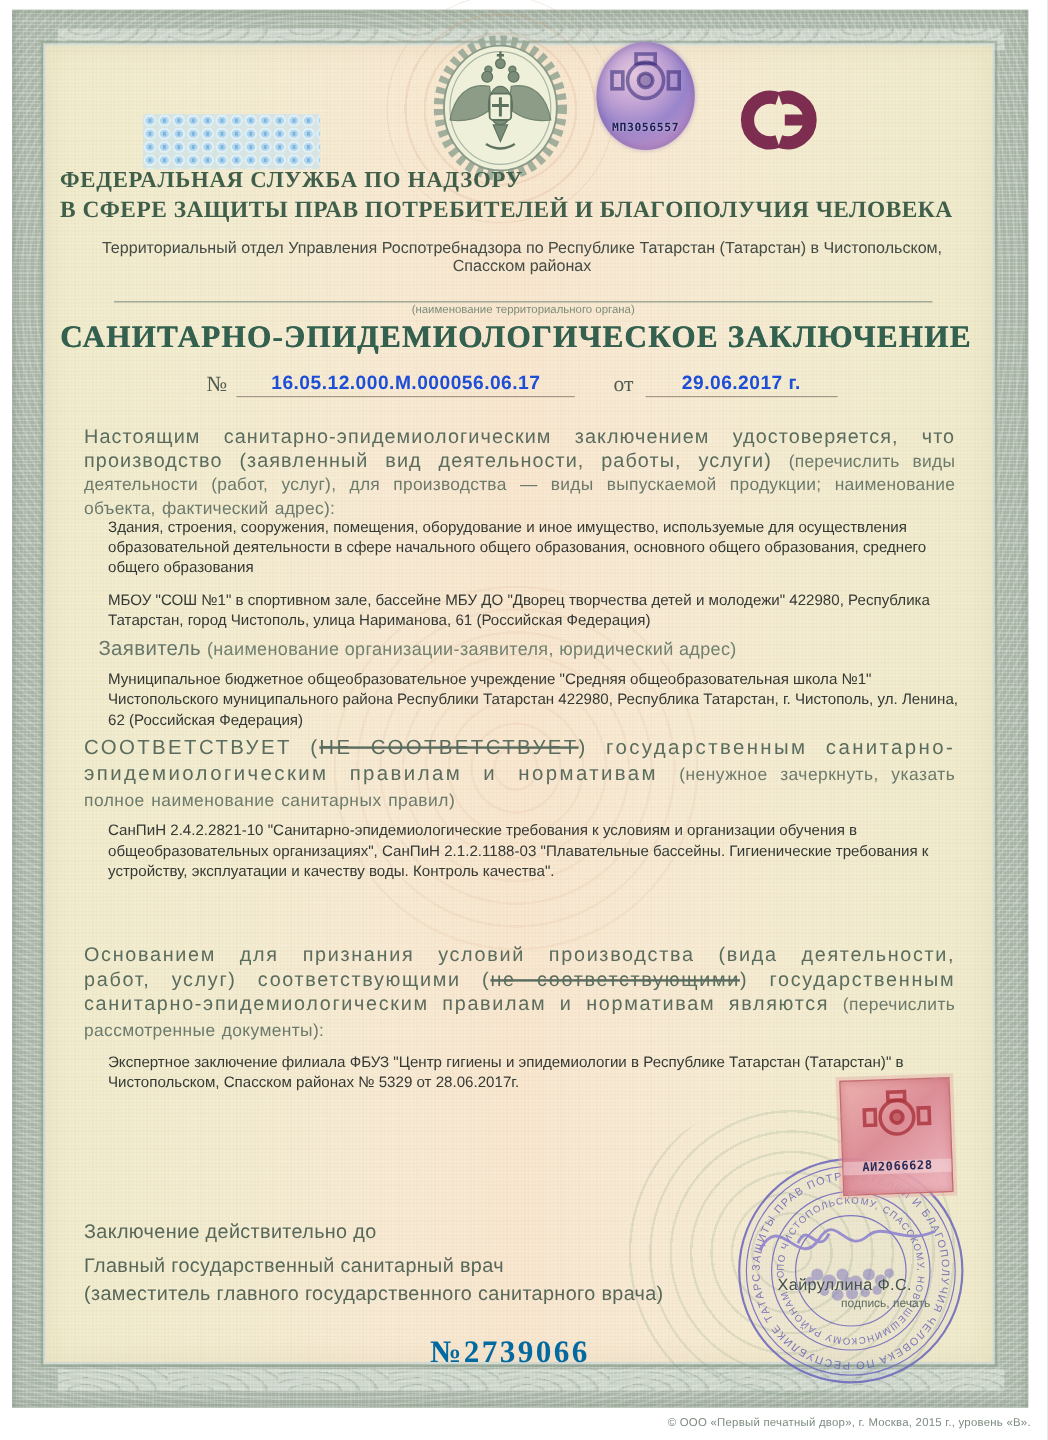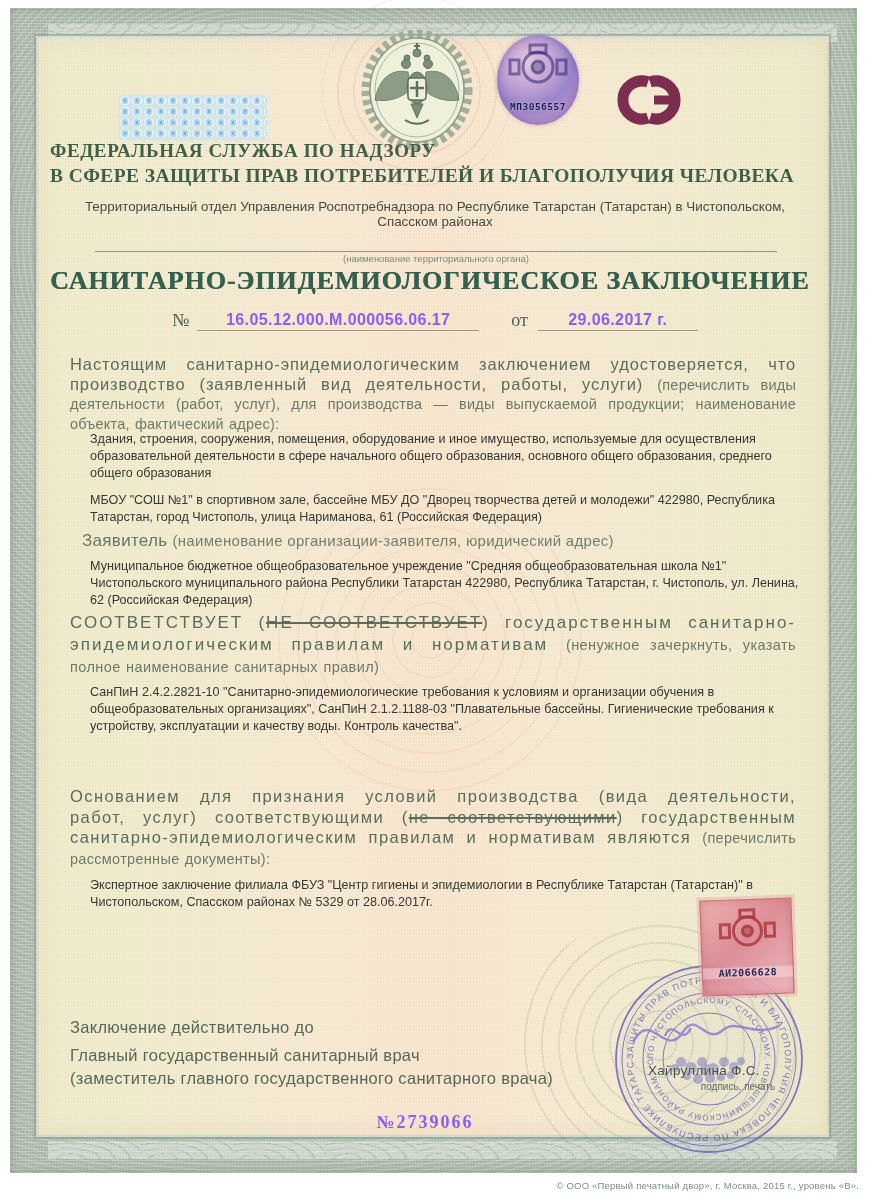--- a/index.html
+++ b/index.html
@@ -67,21 +67,21 @@
   .rule { position:absolute; left:95px; top:251px; width:682px; border-top:1px solid #8b9b8b; }
   .rulecap { position:absolute; left:95px; top:253px; width:682px; text-align:center;
     font-size:9.5px; color:#7c8c7a; }
   .title { position:absolute; left:50px; top:266px; width:770px; 
     font-family:"Liberation Serif", serif; font-weight:bold; font-size:26px; letter-spacing:1px; color:#34604f;
     text-shadow: .4px 0 0 #34604f; }
 
   .numline { position:absolute; left:172px; top:310px; display:flex; align-items:flex-end; }
   .nosym { font-family:"Liberation Serif", serif; font-size:18px; color:#515c51; }
   .nl-seg { border-bottom:1.5px solid #a59585; text-align:center;
-    font-size:16px; font-weight:bold; color:#8b5cf6; letter-spacing:.4px; padding-bottom:1px; }
+    font-size:16px; font-weight:bold; color:#1d4ed8; letter-spacing:.4px; padding-bottom:1px; }
   .nl-number { width:282px; margin-left:8px; }
   .nl-ot { margin-left:32px; }
   .nl-date { width:160px; margin-left:10px; }
 
   
   .para { position:absolute; left:70px; width:726px; text-align:justify; color:#5a6c5e; }
   .p1 { top:355px; font-size:16.5px; line-height:1.19; letter-spacing:.9px; word-spacing:3px; }
   .p1 .note { font-size:14.5px; letter-spacing:.2px; word-spacing:1px; color:#6c7a6c; }
   .pconform { top:612px; font-size:17px; line-height:1.3; letter-spacing:2px; word-spacing:6px; }
   .pconform .note { font-size:14.5px; letter-spacing:.4px; word-spacing:1px; color:#6c7a6c; }
@@ -95,21 +95,21 @@
   .sv4 { top:684px; } .sv5 { top:877px; }
 
   .applicant { position:absolute; left:82px; top:531px; width:714px;
     font-size:17px; color:#66766a; letter-spacing:.3px; }
   .applicant .note { font-size:15px; color:#71806f; }
 
   .bottomline { position:absolute; left:70px; color:#57675a; font-size:16.5px; letter-spacing:.3px; }
   .valid { top:1018px; } .doc1 { top:1046px; } .doc2 { top:1069px; }
 
   .serial { position:absolute; left:330px; top:1112px; width:190px; text-align:center;
-    font-family:"Liberation Serif", serif; font-weight:bold; font-size:18px; letter-spacing:2px; color:#8b5cf6; }
+    font-family:"Liberation Serif", serif; font-weight:bold; font-size:26px; letter-spacing:2px; color:#0369a1; }
 
   .printinfo { position:absolute; right:14px; top:1180px; font-size:9.5px; color:#7c8c80; letter-spacing:.2px; }
 
   
   .seal { position:absolute; left:603px; top:950px; opacity:.88; }
   .signername { position:absolute; left:648px; top:1063px; width:180px; text-align:left;
     font-size:13.5px; color:#44514a; letter-spacing:.3px; text-shadow:0 0 2px rgba(245,240,220,.7); }
   .signercap { position:absolute; left:648px; top:1081px; width:180px; text-align:center;
     font-size:10px; color:#5d6f61; }
   .pinkstamp { position:absolute; left:701px; top:899px; width:92px; height:96px; transform:rotate(-2deg);

